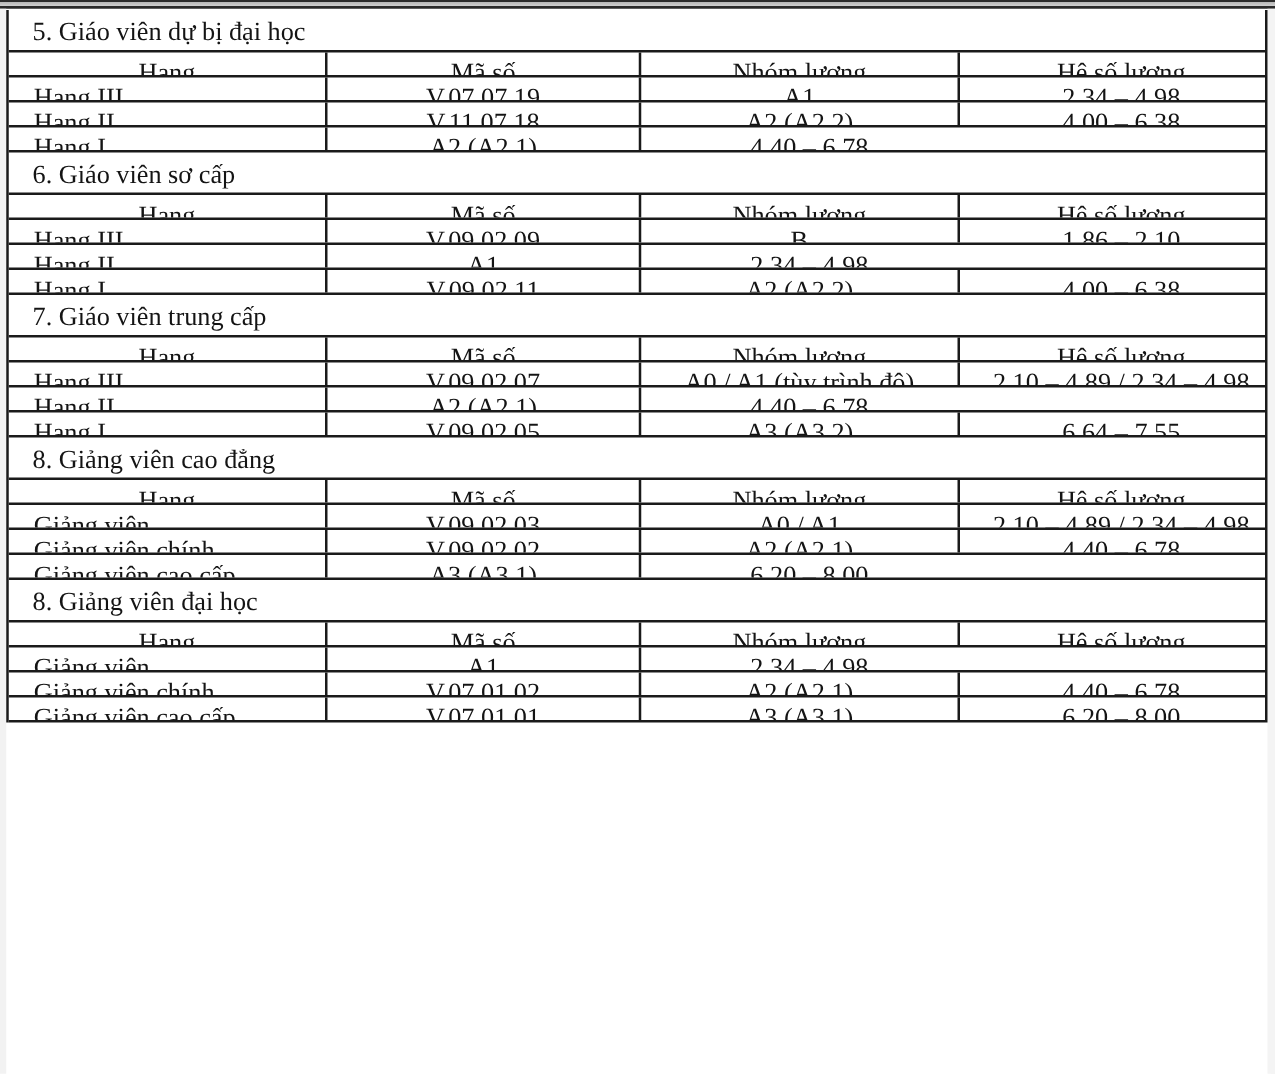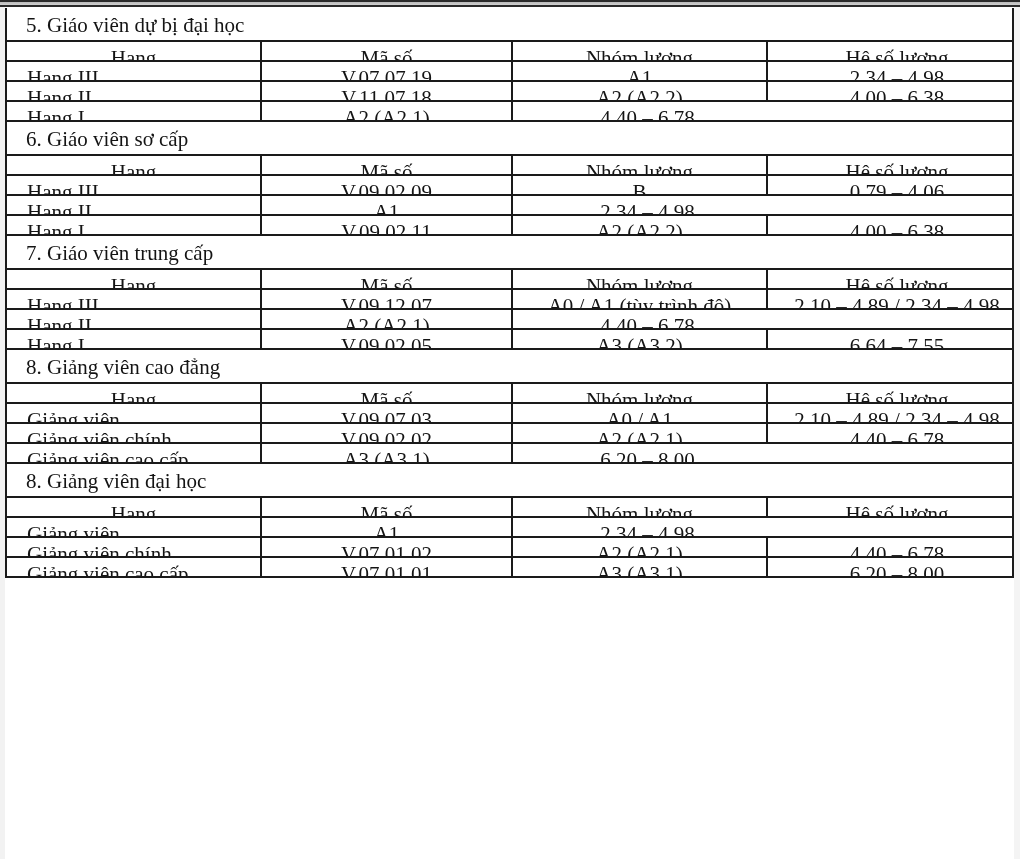--- a/index.html
+++ b/index.html
@@ -90,21 +90,21 @@
   <div class="row">
     <div class="cell">Hạng</div>
     <div class="cell">Mã số</div>
     <div class="cell">Nhóm lương</div>
     <div class="cell">Hệ số lương</div>
   </div>
   <div class="row">
     <div class="cell left">Hạng III</div>
     <div class="cell">V.09.02.09</div>
     <div class="cell">B</div>
-    <div class="cell">0,79 – 4,06</div>
+    <div class="cell">1,86 – 2,10</div>
   </div>
   <div class="row">
     <div class="cell left">Hạng II</div>
     <div class="cell">A1</div>
     <div class="cell">2,34 – 4,98</div>
   </div>
   <div class="row">
     <div class="cell left">Hạng I</div>
     <div class="cell">V.09.02.11</div>
     <div class="cell">A2 (A2.2)</div>
@@ -113,21 +113,21 @@
 
   <div class="section-title">7. Giáo viên trung cấp</div>
   <div class="row">
     <div class="cell">Hạng</div>
     <div class="cell">Mã số</div>
     <div class="cell">Nhóm lương</div>
     <div class="cell">Hệ số lương</div>
   </div>
   <div class="row">
     <div class="cell left">Hạng III</div>
-    <div class="cell">V.09.12.07</div>
+    <div class="cell">V.09.02.07</div>
     <div class="cell">A0 / A1 (tùy trình độ)</div>
     <div class="cell">2,10 – 4,89 / 2,34 – 4,98</div>
   </div>
   <div class="row">
     <div class="cell left">Hạng II</div>
     <div class="cell">A2 (A2.1)</div>
     <div class="cell">4,40 – 6,78</div>
   </div>
   <div class="row">
     <div class="cell left">Hạng I</div>
@@ -138,21 +138,21 @@
 
   <div class="section-title">8. Giảng viên cao đẳng</div>
   <div class="row">
     <div class="cell">Hạng</div>
     <div class="cell">Mã số</div>
     <div class="cell">Nhóm lương</div>
     <div class="cell">Hệ số lương</div>
   </div>
   <div class="row">
     <div class="cell left">Giảng viên</div>
-    <div class="cell">V.09.07.03</div>
+    <div class="cell">V.09.02.03</div>
     <div class="cell">A0 / A1</div>
     <div class="cell">2,10 – 4,89 / 2,34 – 4,98</div>
   </div>
   <div class="row">
     <div class="cell left">Giảng viên chính</div>
     <div class="cell">V.09.02.02</div>
     <div class="cell">A2 (A2.1)</div>
     <div class="cell">4,40 – 6,78</div>
   </div>
   <div class="row">

